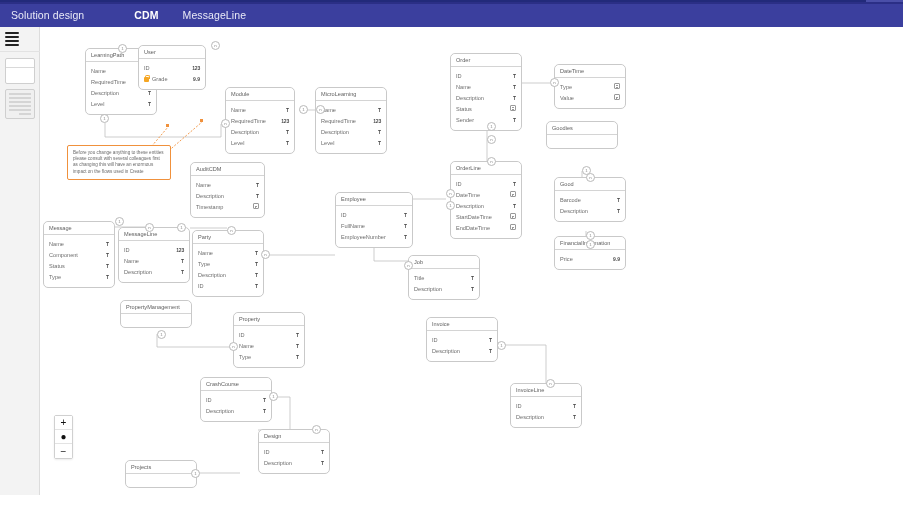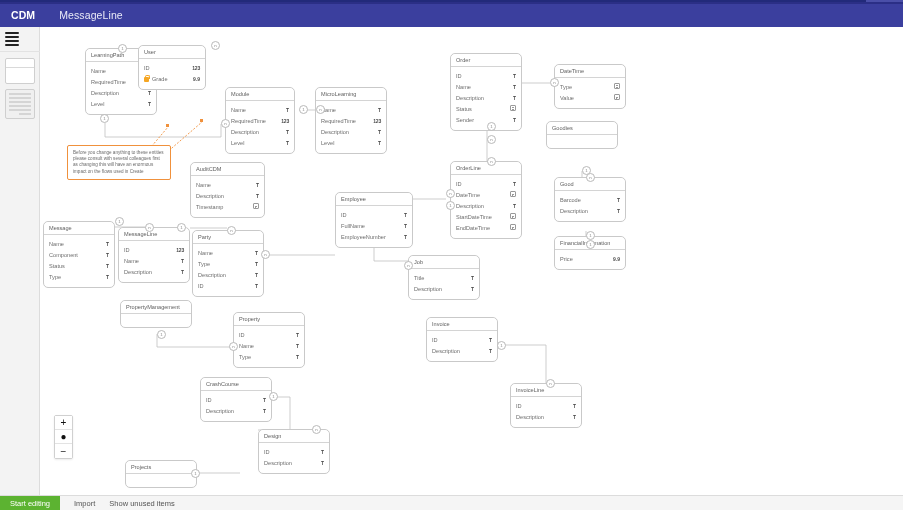--- a/index.html
+++ b/index.html
@@ -19,21 +19,21 @@
 
   
   .navbar {
     position:absolute; top:4px; left:0; width:903px; height:23px;
     background:#3b3f9e; display:flex; align-items:center; padding-left:11px; gap:0;
   }
   .nav-item {
     color:#e9eaf7; font-size:10.5px; padding:0 12px 0 0; margin-right:12px;
     line-height:23px; white-space:nowrap; letter-spacing:.1px;
   }
-  .nav-item.active { color:#ffffff; font-weight:bold; }
+  .nav-item.active { color:#ffffff; font-weight:bold;margin-left:26px; }
 
   
   .rail {
     position:absolute; top:27px; left:0; width:40px; height:468px;
     background:#f3f3f3; border-right:1px solid #dcdcdc;
   }
   .rail-hamburger {
     position:absolute; top:5px; left:5px; width:14px; height:12px; cursor:pointer;
   }
   .rail-hamburger span { display:block; height:2px; background:#222; margin-bottom:2px; border-radius:1px; }
@@ -138,20 +138,21 @@
 <body>
 
 <div id="app">
 
   <div class="top-strip">
     <div class="seg-a"></div>
     <div class="seg-b"></div>
   </div>
 
   <div class="navbar" id="navbar">
+      <div class="nav-item">Solution design</div>
       <div class="nav-item active">CDM</div>
       <div class="nav-item">MessageLine</div>
     </div>
 
   <div class="rail">
     <div class="rail-hamburger">
       <span></span>
       <span></span>
       <span></span>
       <span></span>
@@ -721,19 +722,14 @@
       <span>Before you change anything to these entities please consult with several colleagues first as changing this will have an enormous impact on the flows used in Create</span>
     </div>
 
     <div class="zoomctl" style="top:388px;">
       <button>+</button>
       <button class="zoom-dot">●</button>
       <button>−</button>
     </div>
   </div>
 
-  <div class="bottombar">
-    <button class="btn-start">Start editing</button>
-    <span class="bottom-link">Import</span>
-    <span class="bottom-link">Show unused items</span>
-  </div>
 
 </div>
 
 </body></html>

